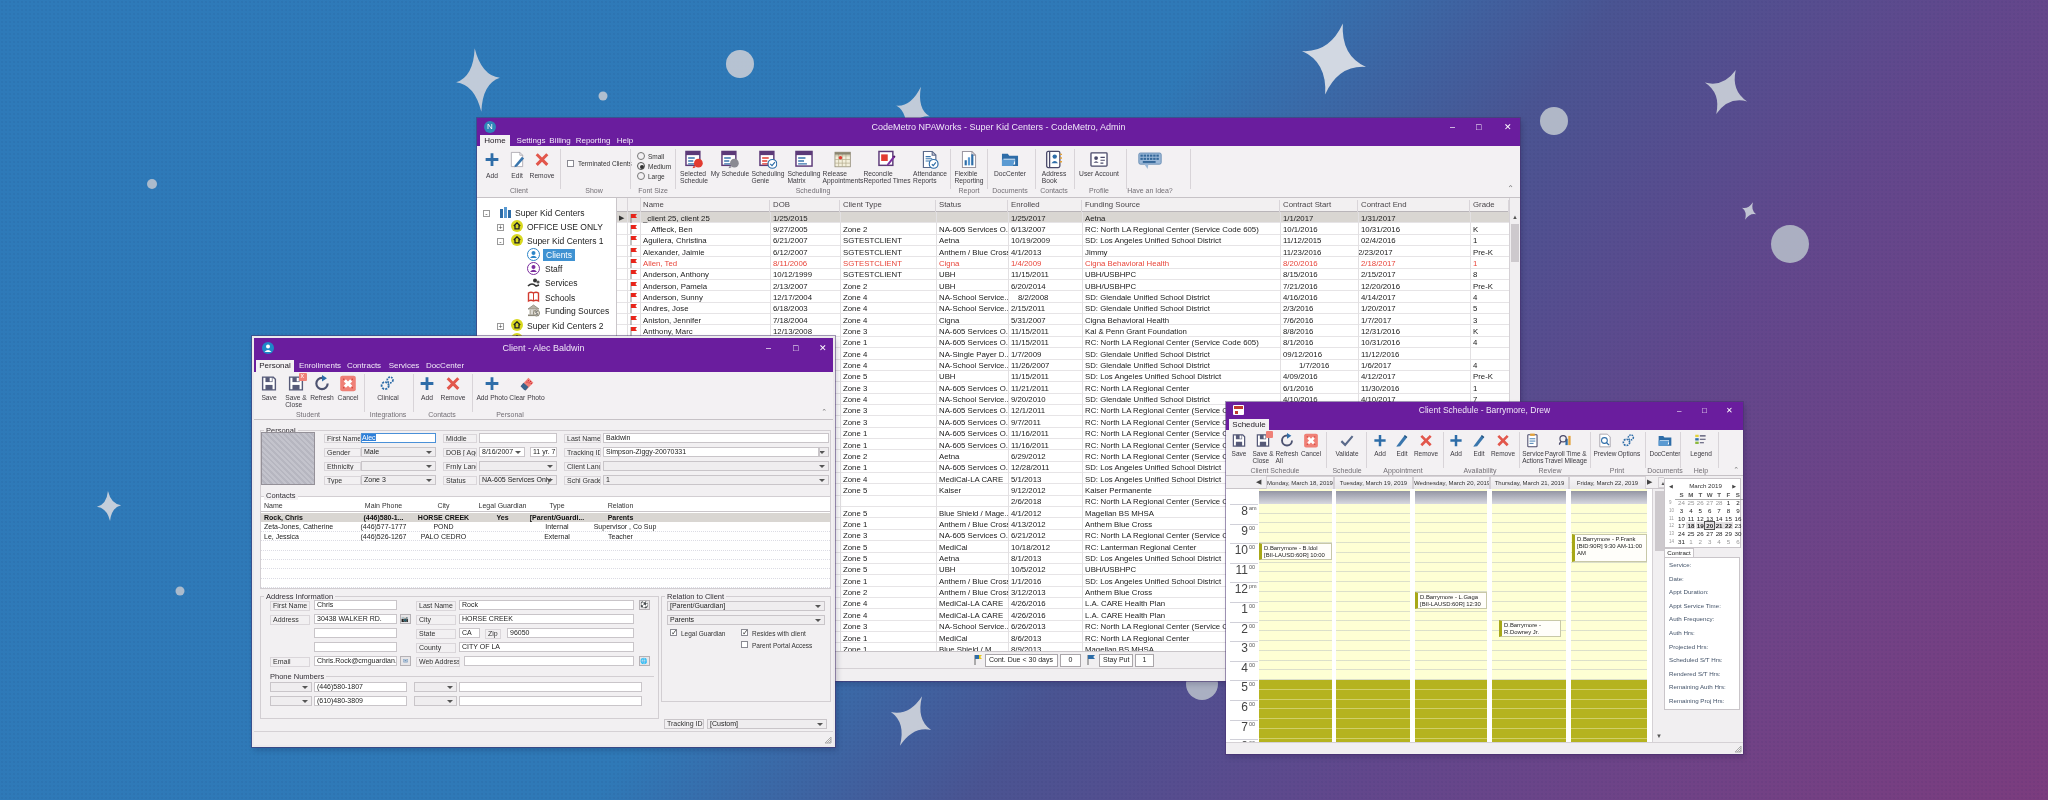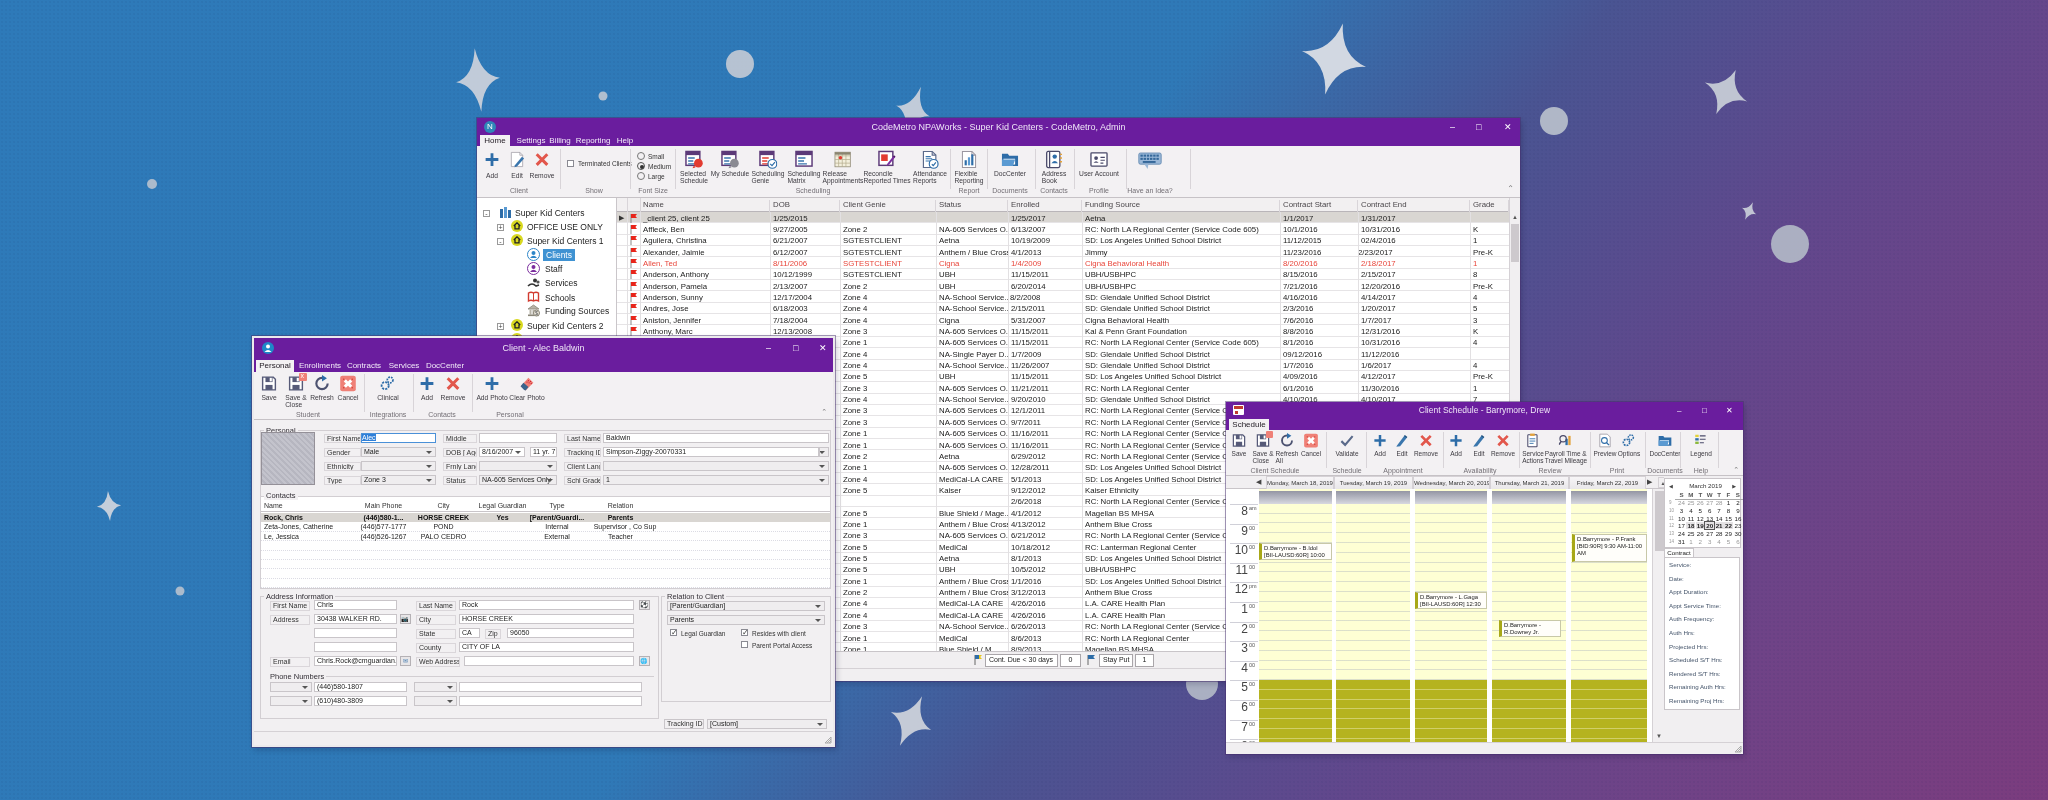--- a/index.html
+++ b/index.html
@@ -392,21 +392,21 @@
 <div class="abs" style="left:34px;top:135px;width:12px;height:12px;border-radius:50%;background:#d8d820"></div>
 <svg class="abs" style="left:36px;top:137px" width="8" height="8" viewBox="0 0 10 10">
         <path d="M1 5 L5 1 L9 5 M2.5 4.5v4h5v-4" fill="none" stroke="#222" stroke-width="1.6"></path>
       </svg>
 <div class="abs" style="left:50px;top:137px">Super Kid Centers 3</div>
 </div>
 <div class="abs" style="left:140px;top:80px;width:892px;height:470px;background:#fff;overflow:hidden;font-size:7.8px">
 <div class="abs" style="left:0;top:0;width:892px;height:14px;background:#f2f0f1;border-bottom:1px solid #b9b5b9;color:#4a464a">
 <div class="abs" style="left:23px;top:2px;width:130px;height:12px;padding-left:3px;border-right:1px solid #d9d5d9;overflow:hidden">Name</div>
 <div class="abs" style="left:153px;top:2px;width:70px;height:12px;padding-left:3px;border-right:1px solid #d9d5d9;overflow:hidden">DOB</div>
-<div class="abs" style="left:223px;top:2px;width:96px;height:12px;padding-left:3px;border-right:1px solid #d9d5d9;overflow:hidden">Client Genie</div>
+<div class="abs" style="left:223px;top:2px;width:96px;height:12px;padding-left:3px;border-right:1px solid #d9d5d9;overflow:hidden">Client Type</div>
 <div class="abs" style="left:319px;top:2px;width:72px;height:12px;padding-left:3px;border-right:1px solid #d9d5d9;overflow:hidden">Status</div>
 <div class="abs" style="left:391px;top:2px;width:74px;height:12px;padding-left:3px;border-right:1px solid #d9d5d9;overflow:hidden">Enrolled</div>
 <div class="abs" style="left:465px;top:2px;width:198px;height:12px;padding-left:3px;border-right:1px solid #d9d5d9;overflow:hidden">Funding Source</div>
 <div class="abs" style="left:663px;top:2px;width:78px;height:12px;padding-left:3px;border-right:1px solid #d9d5d9;overflow:hidden">Contract Start</div>
 <div class="abs" style="left:741px;top:2px;width:112px;height:12px;padding-left:3px;border-right:1px solid #d9d5d9;overflow:hidden">Contract End</div>
 <div class="abs" style="left:853px;top:2px;width:39px;height:12px;padding-left:3px;border-right:1px solid #d9d5d9;overflow:hidden">Grade</div>
 <div class="abs" style="left:10px;top:0;width:1px;height:14px;background:#d9d5d9"></div>
 <div class="abs" style="left:23px;top:0;width:1px;height:14px;background:#d9d5d9"></div>
 </div>
 <div class="abs" style="left:0;top:14.0px;width:892px;height:11.35px;background:#d9d6d2;border-bottom:1px solid #e6e4e6;color:#1a1a1a">
@@ -420,21 +420,21 @@
 <div class="abs" style="left:391px;top:1.5px;width:74px;padding-left:3px;white-space:nowrap;overflow:hidden">1/25/2017</div>
 <div class="abs" style="left:465px;top:1.5px;width:198px;padding-left:3px;white-space:nowrap;overflow:hidden">Aetna</div>
 <div class="abs" style="left:663px;top:1.5px;width:78px;padding-left:3px;white-space:nowrap;overflow:hidden">1/1/2017</div>
 <div class="abs" style="left:741px;top:1.5px;width:112px;padding-left:3px;white-space:nowrap;overflow:hidden">1/31/2017</div>
 </div>
 <div class="abs" style="left:0;top:25.4px;width:892px;height:11.35px;background:#fff;border-bottom:1px solid #e6e4e6;color:#1a1a1a">
 <svg class="abs" style="left:13px;top:1.5px" width="8" height="9" viewBox="0 0 8 9">
           <path d="M1 0v9" stroke="#888" stroke-width="1"></path>
           <path d="M1 0 h6 l-1.6 2 L7 4 H1z" fill="#e8251a"></path>
         </svg>
-<div class="abs" style="left:23px;top:1.5px;width:130px;padding-left:3px;white-space:nowrap;overflow:hidden">Affleck, Ben</div>
+<div class="abs" style="left:23px;top:1.5px;width:130px;padding-left:11px;white-space:nowrap;overflow:hidden">Affleck, Ben</div>
 <div class="abs" style="left:153px;top:1.5px;width:70px;padding-left:3px;white-space:nowrap;overflow:hidden">9/27/2005</div>
 <div class="abs" style="left:223px;top:1.5px;width:96px;padding-left:3px;white-space:nowrap;overflow:hidden">Zone 2</div>
 <div class="abs" style="left:319px;top:1.5px;width:72px;padding-left:3px;white-space:nowrap;overflow:hidden">NA-605 Services O...</div>
 <div class="abs" style="left:391px;top:1.5px;width:74px;padding-left:3px;white-space:nowrap;overflow:hidden">6/13/2007</div>
 <div class="abs" style="left:465px;top:1.5px;width:198px;padding-left:3px;white-space:nowrap;overflow:hidden">RC:  North LA Regional Center (Service Code 605)</div>
 <div class="abs" style="left:663px;top:1.5px;width:78px;padding-left:3px;white-space:nowrap;overflow:hidden">10/1/2016</div>
 <div class="abs" style="left:741px;top:1.5px;width:112px;padding-left:3px;white-space:nowrap;overflow:hidden">10/31/2016</div>
 <div class="abs" style="left:853px;top:1.5px;width:39px;padding-left:3px;white-space:nowrap;overflow:hidden">K</div>
 </div>
 <div class="abs" style="left:0;top:36.7px;width:892px;height:11.35px;background:#fff;border-bottom:1px solid #e6e4e6;color:#1a1a1a">
@@ -514,21 +514,21 @@
 </div>
 <div class="abs" style="left:0;top:93.4px;width:892px;height:11.35px;background:#fff;border-bottom:1px solid #e6e4e6;color:#1a1a1a">
 <svg class="abs" style="left:13px;top:1.5px" width="8" height="9" viewBox="0 0 8 9">
           <path d="M1 0v9" stroke="#888" stroke-width="1"></path>
           <path d="M1 0 h6 l-1.6 2 L7 4 H1z" fill="#e8251a"></path>
         </svg>
 <div class="abs" style="left:23px;top:1.5px;width:130px;padding-left:3px;white-space:nowrap;overflow:hidden">Anderson, Sunny</div>
 <div class="abs" style="left:153px;top:1.5px;width:70px;padding-left:3px;white-space:nowrap;overflow:hidden">12/17/2004</div>
 <div class="abs" style="left:223px;top:1.5px;width:96px;padding-left:3px;white-space:nowrap;overflow:hidden">Zone 4</div>
 <div class="abs" style="left:319px;top:1.5px;width:72px;padding-left:3px;white-space:nowrap;overflow:hidden">NA-School Service...</div>
-<div class="abs" style="left:391px;top:1.5px;width:74px;padding-left:2px;white-space:nowrap;overflow:hidden">8/2/2008</div>
+<div class="abs" style="left:391px;top:1.5px;width:74px;padding-left:10px;white-space:nowrap;overflow:hidden">8/2/2008</div>
 <div class="abs" style="left:465px;top:1.5px;width:198px;padding-left:3px;white-space:nowrap;overflow:hidden">SD:  Glendale Unified School District</div>
 <div class="abs" style="left:663px;top:1.5px;width:78px;padding-left:3px;white-space:nowrap;overflow:hidden">4/16/2016</div>
 <div class="abs" style="left:741px;top:1.5px;width:112px;padding-left:3px;white-space:nowrap;overflow:hidden">4/14/2017</div>
 <div class="abs" style="left:853px;top:1.5px;width:39px;padding-left:3px;white-space:nowrap;overflow:hidden">4</div>
 </div>
 <div class="abs" style="left:0;top:104.8px;width:892px;height:11.35px;background:#fff;border-bottom:1px solid #e6e4e6;color:#1a1a1a">
 <svg class="abs" style="left:13px;top:1.5px" width="8" height="9" viewBox="0 0 8 9">
           <path d="M1 0v9" stroke="#888" stroke-width="1"></path>
           <path d="M1 0 h6 l-1.6 2 L7 4 H1z" fill="#e8251a"></path>
         </svg>
@@ -605,21 +605,21 @@
 <svg class="abs" style="left:13px;top:1.5px" width="8" height="9" viewBox="0 0 8 9">
           <path d="M1 0v9" stroke="#888" stroke-width="1"></path>
           <path d="M1 0 h6 l-1.6 2 L7 4 H1z" fill="#e8251a"></path>
         </svg>
 <div class="abs" style="left:23px;top:1.5px;width:130px;padding-left:3px;white-space:nowrap;overflow:hidden">Arnold, Tom</div>
 <div class="abs" style="left:153px;top:1.5px;width:70px;padding-left:3px;white-space:nowrap;overflow:hidden">9/8/2006</div>
 <div class="abs" style="left:223px;top:1.5px;width:96px;padding-left:3px;white-space:nowrap;overflow:hidden">Zone 4</div>
 <div class="abs" style="left:319px;top:1.5px;width:72px;padding-left:3px;white-space:nowrap;overflow:hidden">NA-School Service...</div>
 <div class="abs" style="left:391px;top:1.5px;width:74px;padding-left:3px;white-space:nowrap;overflow:hidden">11/26/2007</div>
 <div class="abs" style="left:465px;top:1.5px;width:198px;padding-left:3px;white-space:nowrap;overflow:hidden">SD:  Glendale Unified School District</div>
-<div class="abs" style="left:663px;top:1.5px;width:78px;padding-left:3px;white-space:nowrap;overflow:hidden">1/7/2016</div>
+<div class="abs" style="left:663px;top:1.5px;width:78px;padding-left:19px;white-space:nowrap;overflow:hidden">1/7/2016</div>
 <div class="abs" style="left:741px;top:1.5px;width:112px;padding-left:3px;white-space:nowrap;overflow:hidden">1/6/2017</div>
 <div class="abs" style="left:853px;top:1.5px;width:39px;padding-left:3px;white-space:nowrap;overflow:hidden">4</div>
 </div>
 <div class="abs" style="left:0;top:172.9px;width:892px;height:11.35px;background:#fff;border-bottom:1px solid #e6e4e6;color:#1a1a1a">
 <svg class="abs" style="left:13px;top:1.5px" width="8" height="9" viewBox="0 0 8 9">
           <path d="M1 0v9" stroke="#888" stroke-width="1"></path>
           <path d="M1 0 h6 l-1.6 2 L7 4 H1z" fill="#e8251a"></path>
         </svg>
 <div class="abs" style="left:23px;top:1.5px;width:130px;padding-left:3px;white-space:nowrap;overflow:hidden">Astin, Sean</div>
 <div class="abs" style="left:153px;top:1.5px;width:70px;padding-left:3px;white-space:nowrap;overflow:hidden">1/12/2008</div>
@@ -748,21 +748,21 @@
 <div class="abs" style="left:0;top:286.4px;width:892px;height:11.35px;background:#fff;border-bottom:1px solid #e6e4e6;color:#1a1a1a">
 <svg class="abs" style="left:13px;top:1.5px" width="8" height="9" viewBox="0 0 8 9">
           <path d="M1 0v9" stroke="#888" stroke-width="1"></path>
           <path d="M1 0 h6 l-1.6 2 L7 4 H1z" fill="#e8251a"></path>
         </svg>
 <div class="abs" style="left:23px;top:1.5px;width:130px;padding-left:3px;white-space:nowrap;overflow:hidden">Bates, Kathy</div>
 <div class="abs" style="left:153px;top:1.5px;width:70px;padding-left:3px;white-space:nowrap;overflow:hidden">8/30/2002</div>
 <div class="abs" style="left:223px;top:1.5px;width:96px;padding-left:3px;white-space:nowrap;overflow:hidden">Zone 5</div>
 <div class="abs" style="left:319px;top:1.5px;width:72px;padding-left:3px;white-space:nowrap;overflow:hidden">Kaiser</div>
 <div class="abs" style="left:391px;top:1.5px;width:74px;padding-left:3px;white-space:nowrap;overflow:hidden">9/12/2012</div>
-<div class="abs" style="left:465px;top:1.5px;width:198px;padding-left:3px;white-space:nowrap;overflow:hidden">Kaiser Ethnicity</div>
+<div class="abs" style="left:465px;top:1.5px;width:198px;padding-left:3px;white-space:nowrap;overflow:hidden">Kaiser Permanente</div>
 </div>
 <div class="abs" style="left:0;top:297.8px;width:892px;height:11.35px;background:#fff;border-bottom:1px solid #e6e4e6;color:#1a1a1a">
 <svg class="abs" style="left:13px;top:1.5px" width="8" height="9" viewBox="0 0 8 9">
           <path d="M1 0v9" stroke="#888" stroke-width="1"></path>
           <path d="M1 0 h6 l-1.6 2 L7 4 H1z" fill="#e8251a"></path>
         </svg>
 <div class="abs" style="left:23px;top:1.5px;width:130px;padding-left:3px;white-space:nowrap;overflow:hidden">Beckham, David</div>
 <div class="abs" style="left:153px;top:1.5px;width:70px;padding-left:3px;white-space:nowrap;overflow:hidden">1/16/2011</div>
 <div class="abs" style="left:391px;top:1.5px;width:74px;padding-left:3px;white-space:nowrap;overflow:hidden">2/6/2018</div>
 <div class="abs" style="left:465px;top:1.5px;width:198px;padding-left:3px;white-space:nowrap;overflow:hidden">RC:  North LA Regional Center (Service Cod</div>

